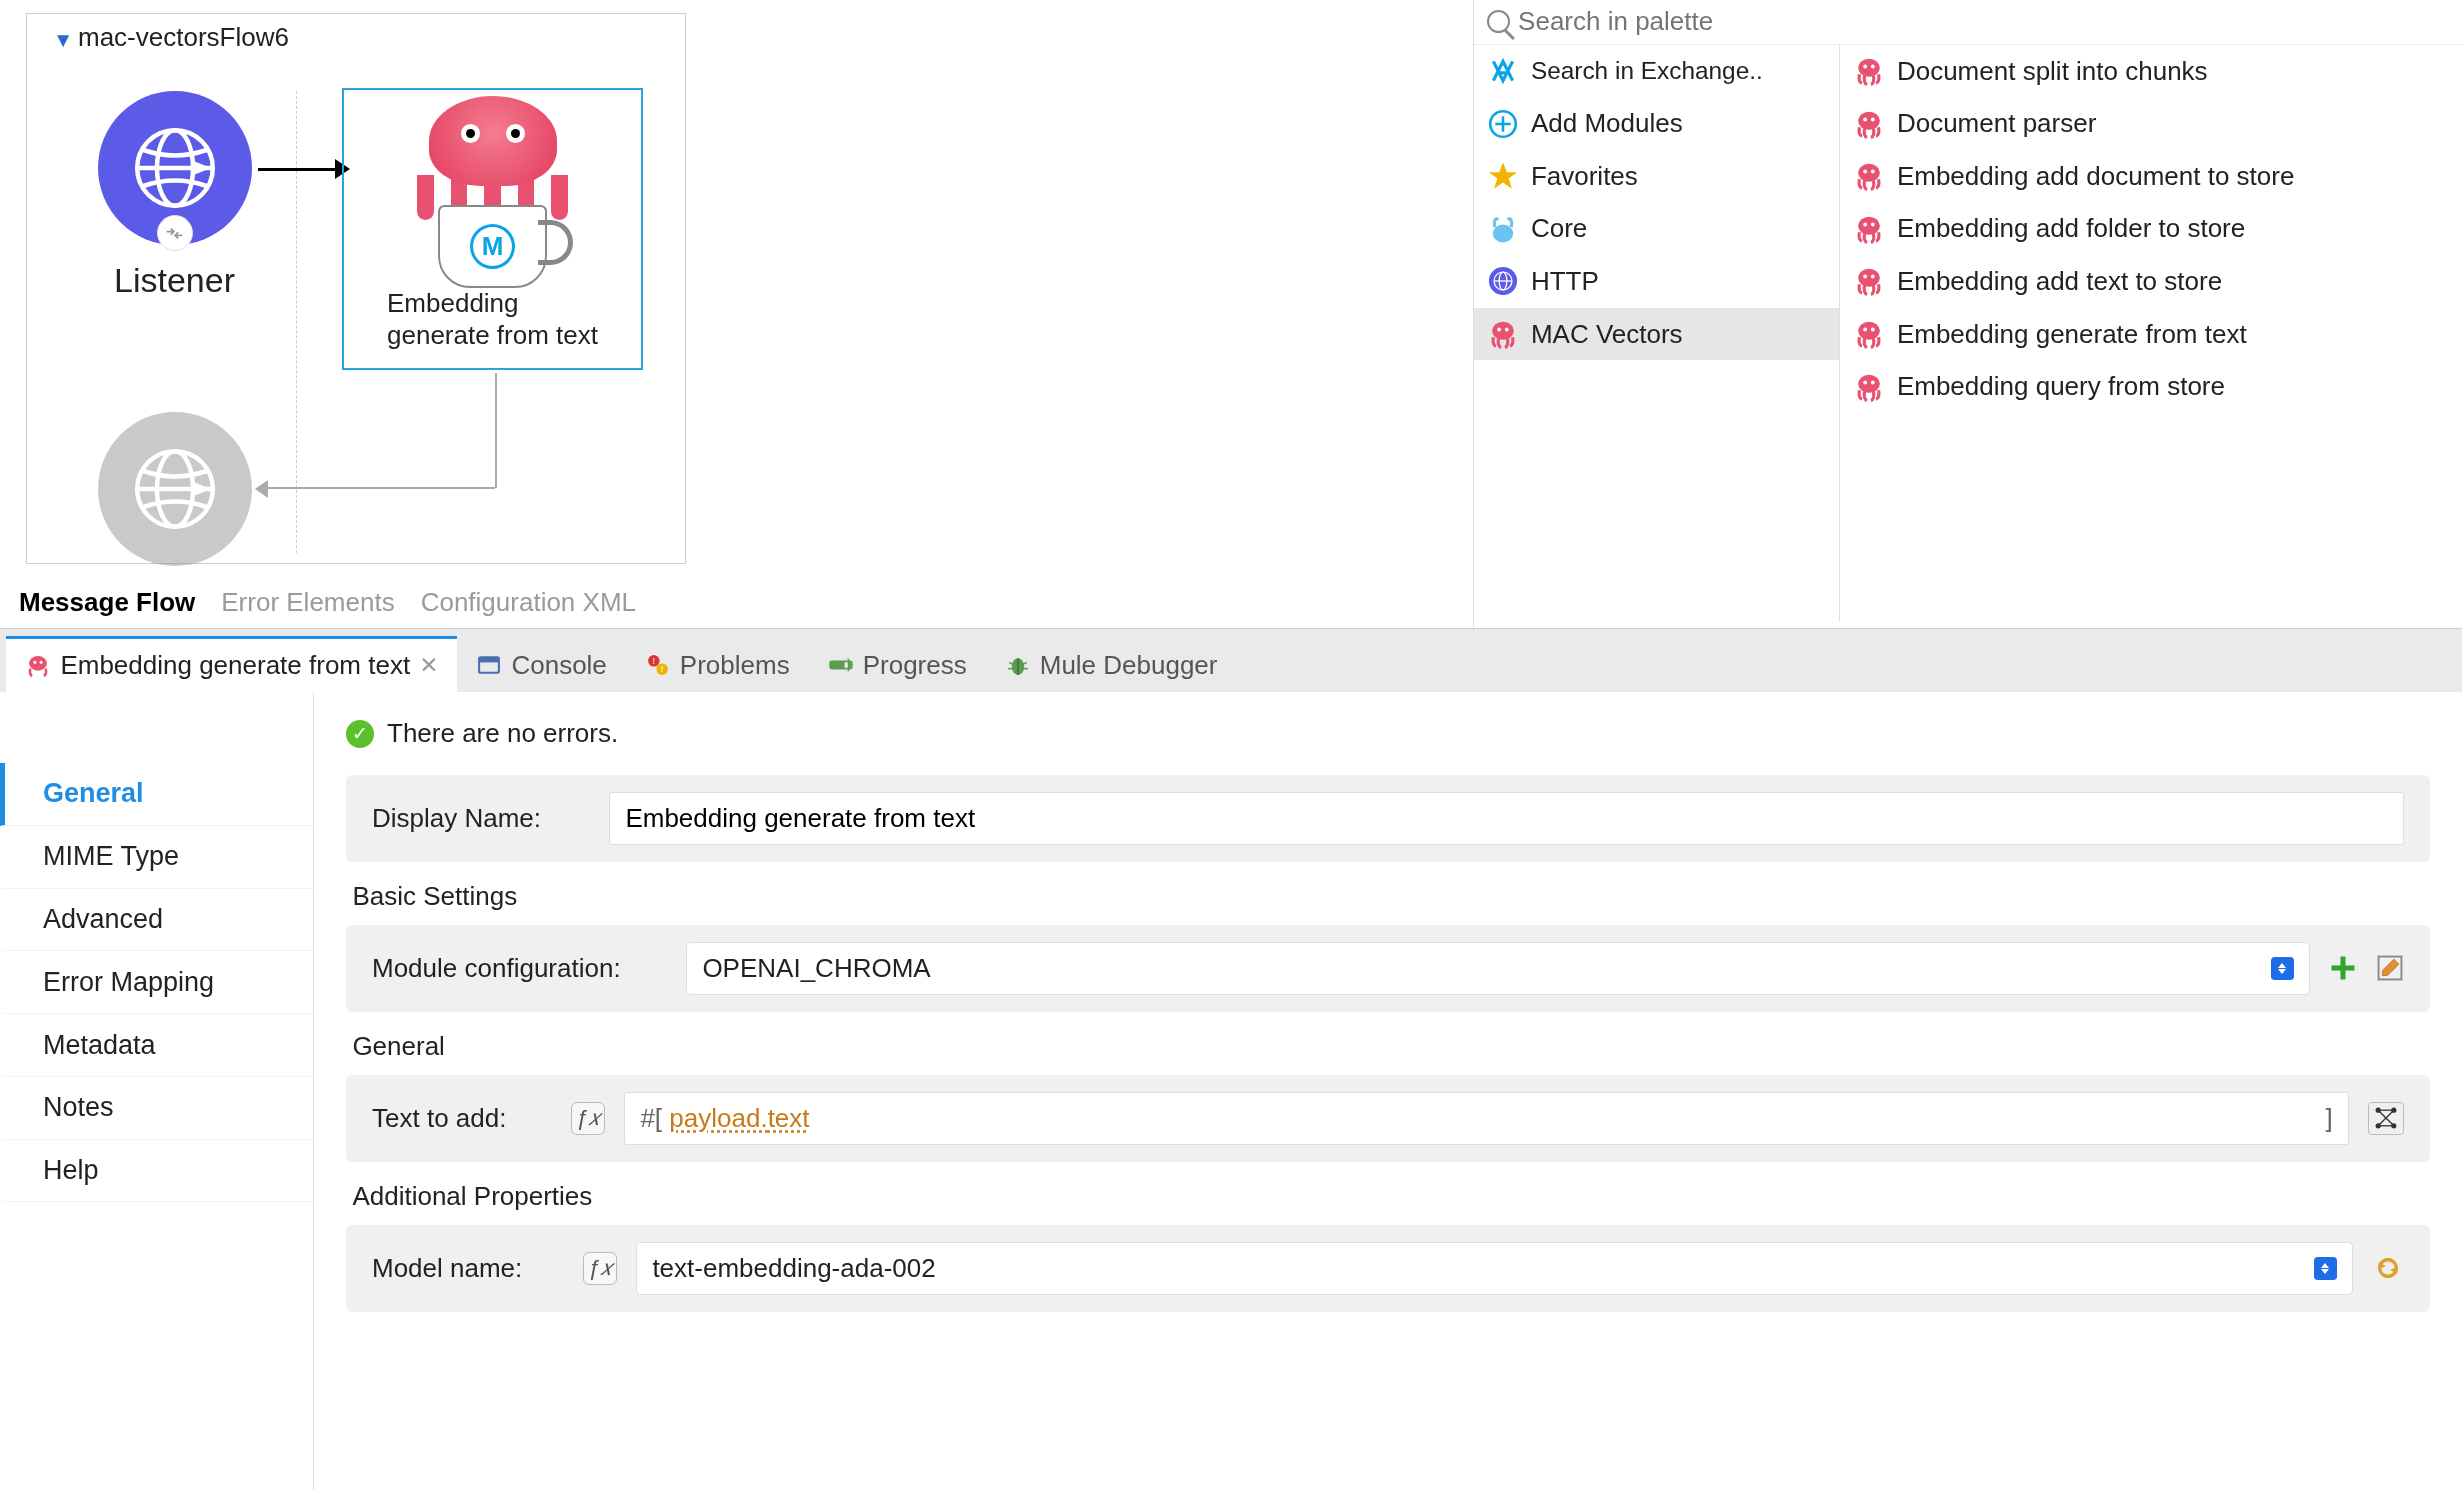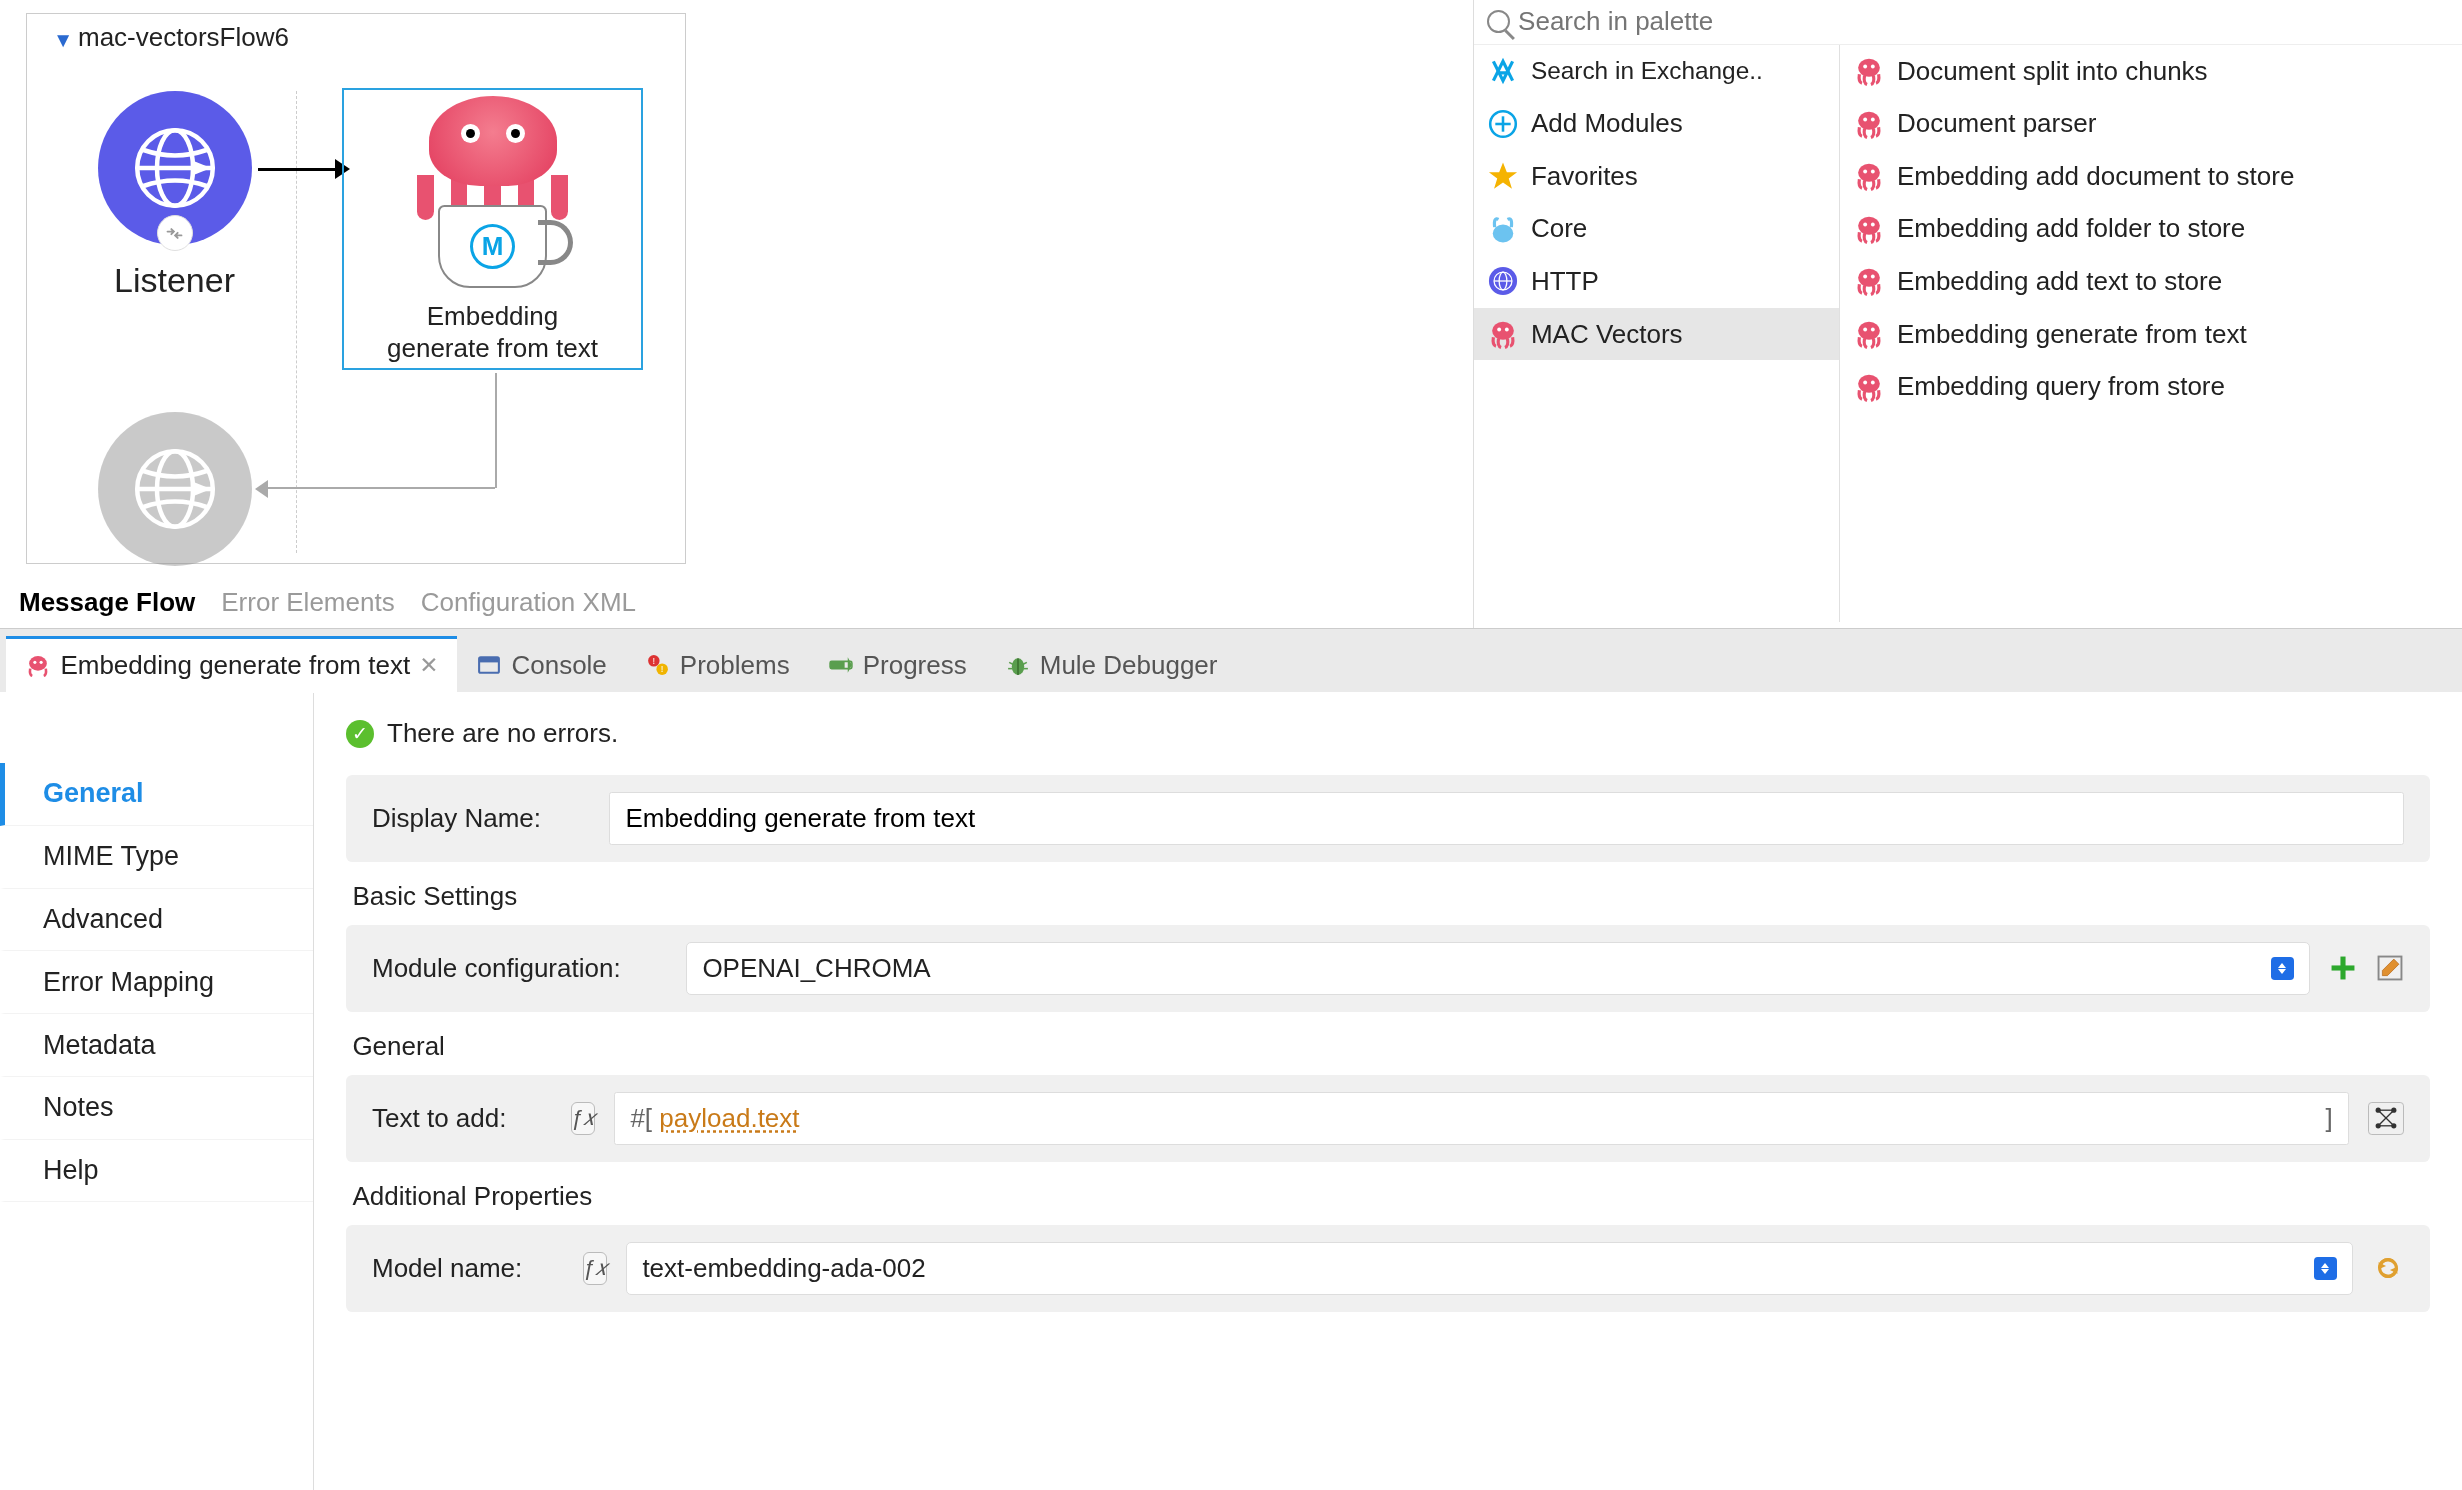--- a/index.html
+++ b/index.html
@@ -21,21 +21,21 @@
   .listener-circle { width: 154px; height: 154px; border-radius: 50%; background: #5b5be8; margin: 0 auto; position: relative; display:flex; align-items:center; justify-content:center; }
   .globe-svg { width: 90px; height: 90px; }
   .listener-badge { width: 36px; height: 36px; border-radius: 50%; background: #fff; position: absolute; bottom: -6.4px; left: 50%; transform: translateX(-50%); border: 1.3px solid #e0e0e0; display:flex; align-items:center; justify-content:center; }
   .listener-label { margin-top: 16px; font-size: 34px; }
   
   .embedding-box { position: absolute; top: 74px; left: 315px; width: 301px; height: 282px; border: 2.6px solid #2aa2e0; display:flex; flex-direction:column; align-items:center; justify-content:flex-start; padding-top: 6.4px; }
   .octopus { width: 167px; height: 128px; position: relative; }
   .mug { width: 109px; height: 83px; background: #fff; border: 2.6px solid #888; border-radius: 6.4px 6.4px 32px 32px; position: relative; margin: -19px auto 0; display:flex; align-items:center; justify-content:center; }
   .mug-handle { position:absolute; right:-28px; top:13px; width:35px; height:45px; border:5.1px solid #888; border-left:none; border-radius:0 26px 26px 0; }
   .mule-m { width:45px; height:45px; border-radius:50%; border:3.8px solid #0aa4e6; display:flex; align-items:center; justify-content:center; color:#0aa4e6; font-weight:700; font-size:26px; }
-  .embedding-label { text-align: center; font-size: 26px; margin-top: 13px; line-height: 1.2; }
+  .embedding-label { font-size: 26px; line-height: 1.2; }
   
   .arrow-line { position: absolute; top: 154px; left: 231px; width: 83px; height: 2.6px; background: #000; }
   .arrow-head { position: absolute; top: 145px; left: 308px; width: 0; height: 0; border-top: 10.3px solid transparent; border-bottom: 10.3px solid transparent; border-left: 15.4px solid #000; }
   
   .ghost-node { position: absolute; top: 398px; left: 64px; text-align: center; opacity: 0.45; width: 167px; }
   .ghost-circle { width: 154px; height: 154px; border-radius: 50%; background: #8a8a8a; margin:0 auto; display:flex; align-items:center; justify-content:center; }
   
   .conn-down { position:absolute; top:359px; left:468px; width:1.9px; height:115px; background:#aaa; }
   .conn-across { position:absolute; top:473px; left:237px; width:231px; height:1.9px; background:#aaa; }
   .conn-arrow { position:absolute; top:466px; left:228px; width:0; height:0; border-top:9px solid transparent; border-bottom:9px solid transparent; border-right:13px solid #aaa; }
@@ -84,21 +84,21 @@
   .select-box { background:#fff; border:0.6px solid #ddd; padding: 10.3px 15.4px; font-size: 26px; border-radius: 5px; width:100%; display:flex; align-items:center; justify-content:space-between; }
   .select-arrows { width:23px; height:23px; background:#1e6de6; border-radius:3.8px; display:flex; flex-direction:column; align-items:center; justify-content:center; gap:1.3px; }
   .sel-up { width:0;height:0;border-left:4.5px solid transparent;border-right:4.5px solid transparent;border-bottom:5.1px solid #fff; }
   .sel-dn { width:0;height:0;border-left:4.5px solid transparent;border-right:4.5px solid transparent;border-top:5.1px solid #fff; }
   .select-wrap2 .select-arrows { background:#1e6de6; }
   .select-wrap2 { flex:1; }
   
   .plus-icon { width:28px; height:28px; color:#2da82d; font-size:31px; font-weight:700; display:flex; align-items:center; justify-content:center; }
   .edit-icon { width:28px; height:28px; }
   
-  .fx-box { width:24px; height:33px; border:1.3px solid #bbb; border-radius:6px; display:flex; align-items:center; justify-content:center; font-style:italic; font-size:22px; color:#555; background:#f7f7f7; }
+  .fx-box { width:34px; height:33px; border:1.3px solid #bbb; border-radius:6px; display:flex; align-items:center; justify-content:center; font-style:italic; font-size:22px; color:#555; background:#f7f7f7; }
   .expr-input { flex:1; background:#fff; border:0.6px solid #ddd; padding: 10.3px 15.4px; font-size: 26px; border-radius:2.6px; font-family: Menlo, Consolas, monospace; }
   .expr-input .hash { color:#666; }
   .expr-input .part { color:#c97a18; text-decoration: underline dotted #c97a18; text-underline-offset: 2.6px; }
   .expr-end { color:#666; }
   .graph-icon { width:36px; height:33px; border:1.3px solid #bbb; border-radius:3.8px; display:flex; align-items:center; justify-content:center; }
   .refresh-icon { width:32px; height:32px; }
   
   
   .oct-body { width:128px; height:90px; background: radial-gradient(circle at 50% 40%, #f47d8f, #e23a5c); border-radius: 50% 50% 40% 40%; position:relative; margin:0 auto; }
   .oct-eye { width:19px; height:19px; background:#fff; border-radius:50%; position:absolute; top:28px; }

